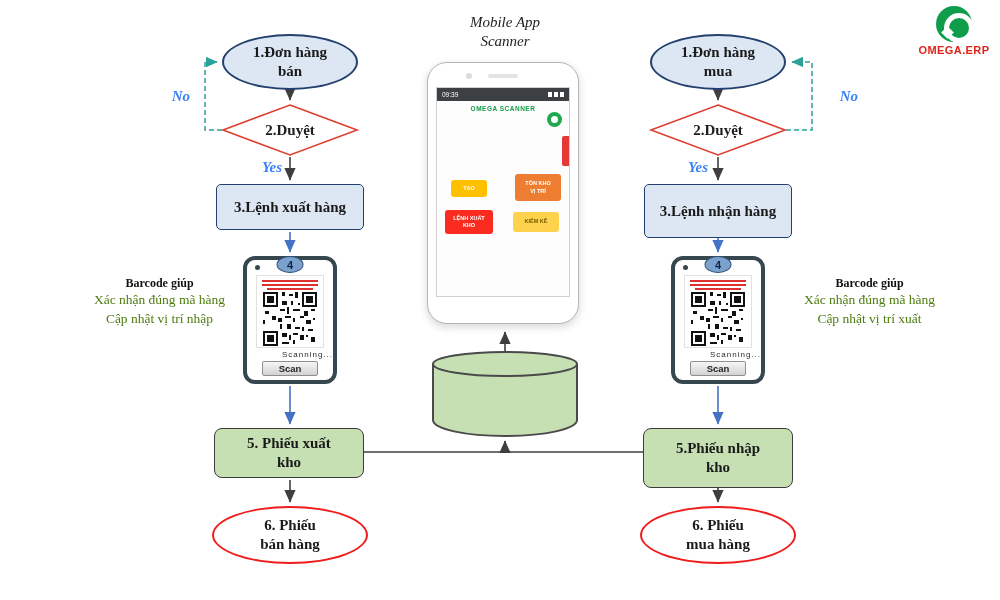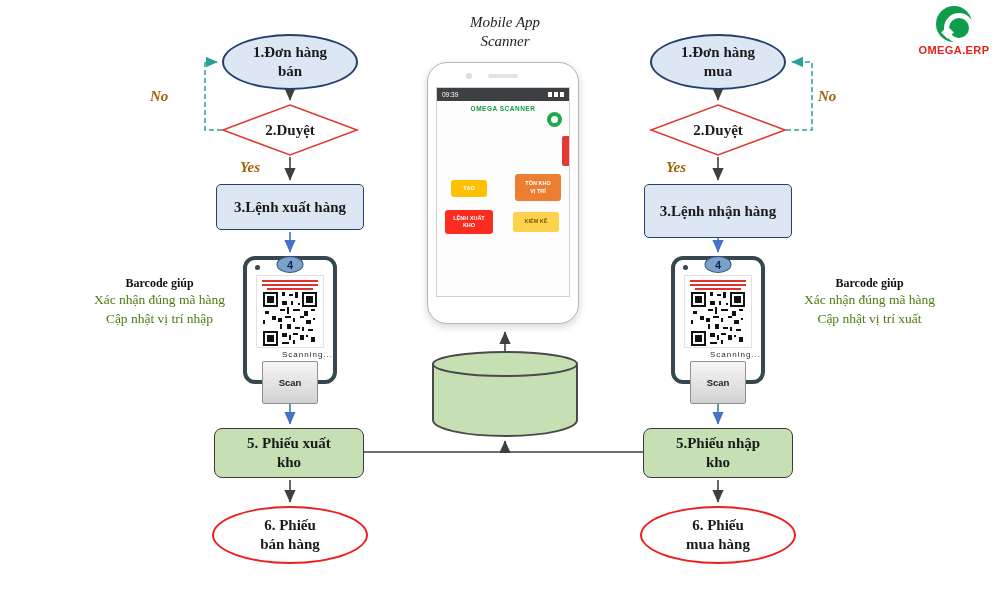--- a/index.html
+++ b/index.html
@@ -14,21 +14,21 @@
   .ellipse-blue{background:#dde6f3;border:2px solid #24406e;border-radius:50%}
   .rect-blue{background:#dde6f3;border:1.6px solid #24406e;border-radius:5px}
   .rect-green{background:#c6e0b4;border:1.6px solid #3c3c3c;border-radius:8px}
   .ellipse-red{background:#fff;border:2.2px solid #ef1d1d;border-radius:50%}
 
   .diamond-wrap{position:absolute;width:140px;height:54px}
   .diamond-wrap svg{position:absolute;inset:0}
   .diamond-label{position:absolute;inset:0;display:flex;align-items:center;justify-content:center;
                  font-weight:bold;font-size:15px;color:#1c1c1c}
 
-  .flow-label{position:absolute;font-style:italic;font-weight:bold;font-size:15px;text-align:left;color:#a16207}
+  .flow-label{position:absolute;font-style:italic;font-weight:bold;font-size:15px;text-align:right;color:#3b82f6}
 
   .note{position:absolute;text-align:center}
   .note-title{font-weight:bold;font-size:12px;color:#111;display:block}
   .note-red{font-weight:normal;font-size:13.5px;color:#4d7c0f;line-height:1.4;display:block}
 
   
   .scanner{position:absolute;width:94px;height:128px;background:#fff;border:4px solid #37474f;
            border-radius:12px;padding-top:15px}
   .scan-badge{position:absolute;top:-4px;left:50%;transform:translateX(-50%);width:27px;height:17px;
               background:#7ba1cd;border:1px solid #2f4f76;border-radius:50%;display:flex;align-items:center;
@@ -36,21 +36,21 @@
               font-family:"Liberation Sans",sans-serif;z-index:3}
   .scan-cam{position:absolute;top:5px;left:8px;width:5px;height:5px;background:#37474f;border-radius:50%}
   .sticker{width:68px;margin:0 auto;border:1px solid #e2e2e2;padding:2px 0 1px;background:#fff}
   .scan-lines i{display:block;height:2px;background:#e03131;margin:2px auto;width:56px}
   .scan-lines i:nth-child(3){width:46px}
   .qr-svg{display:block;margin:1px auto 0;width:54px;height:54px}
   .scan-status{text-align:right;font-family:"Liberation Sans",sans-serif;font-size:8px;letter-spacing:1px;
                color:#2b2b2b;margin-top:2px}
   .scan-btn{width:56px;margin:2px auto 0;text-align:center;font-family:"Liberation Sans",sans-serif;
             font-size:9.5px;font-weight:bold;color:#222;background:linear-gradient(#f6f6f6,#d2d2d2);
-            border:1px solid #8f8f8f;border-radius:2px;padding:15px 0}
+            border:1px solid #8f8f8f;border-radius:2px;padding:1px 0}
 
   
   .center-title{position:absolute;left:425px;top:13px;width:160px;text-align:center;font-style:italic;
                 font-size:15px;line-height:1.25;white-space:pre-line;color:#222}
   .phone{position:absolute;left:427px;top:62px;width:152px;height:262px;background:#fff;
          border:1px solid #b5b5b5;border-radius:20px;box-shadow:0 3px 8px rgba(0,0,0,.16)}
   .phone-speaker{position:absolute;top:11px;left:50%;transform:translateX(-50%);width:30px;height:4px;
                  background:#e3e3e3;border-radius:2px}
   .phone-cam{position:absolute;top:10px;left:38px;width:6px;height:6px;background:#dcdcdc;border-radius:50%}
   .phone-screen{position:absolute;left:8px;right:8px;top:24px;bottom:26px;border:1px solid #d0d0d0;
@@ -335,19 +335,19 @@
     <div class="scan-status">Scanning...</div>
     <div class="scan-btn">Scan</div>
   </div>
 
   <div class="note" style="left:762px;top:276px;width:215px">
     <span class="note-title">Barcode giúp</span>
     <span class="note-red">Xác nhận đúng mã hàng</span>
     <span class="note-red">Cập nhật vị trí xuất</span>
   </div>
 
-  <div class="node rect-green" style="left:643px;top:428px;width:150px;height:50px">5.Phiếu nhập
+  <div class="node rect-green" style="left:643px;top:428px;width:150px;height:60px">5.Phiếu nhập
 kho</div>
 
   <div class="node ellipse-red" style="left:640px;top:506px;width:156px;height:58px">6. Phiếu
 mua hàng</div>
 
 </div>
 
 </body></html>

